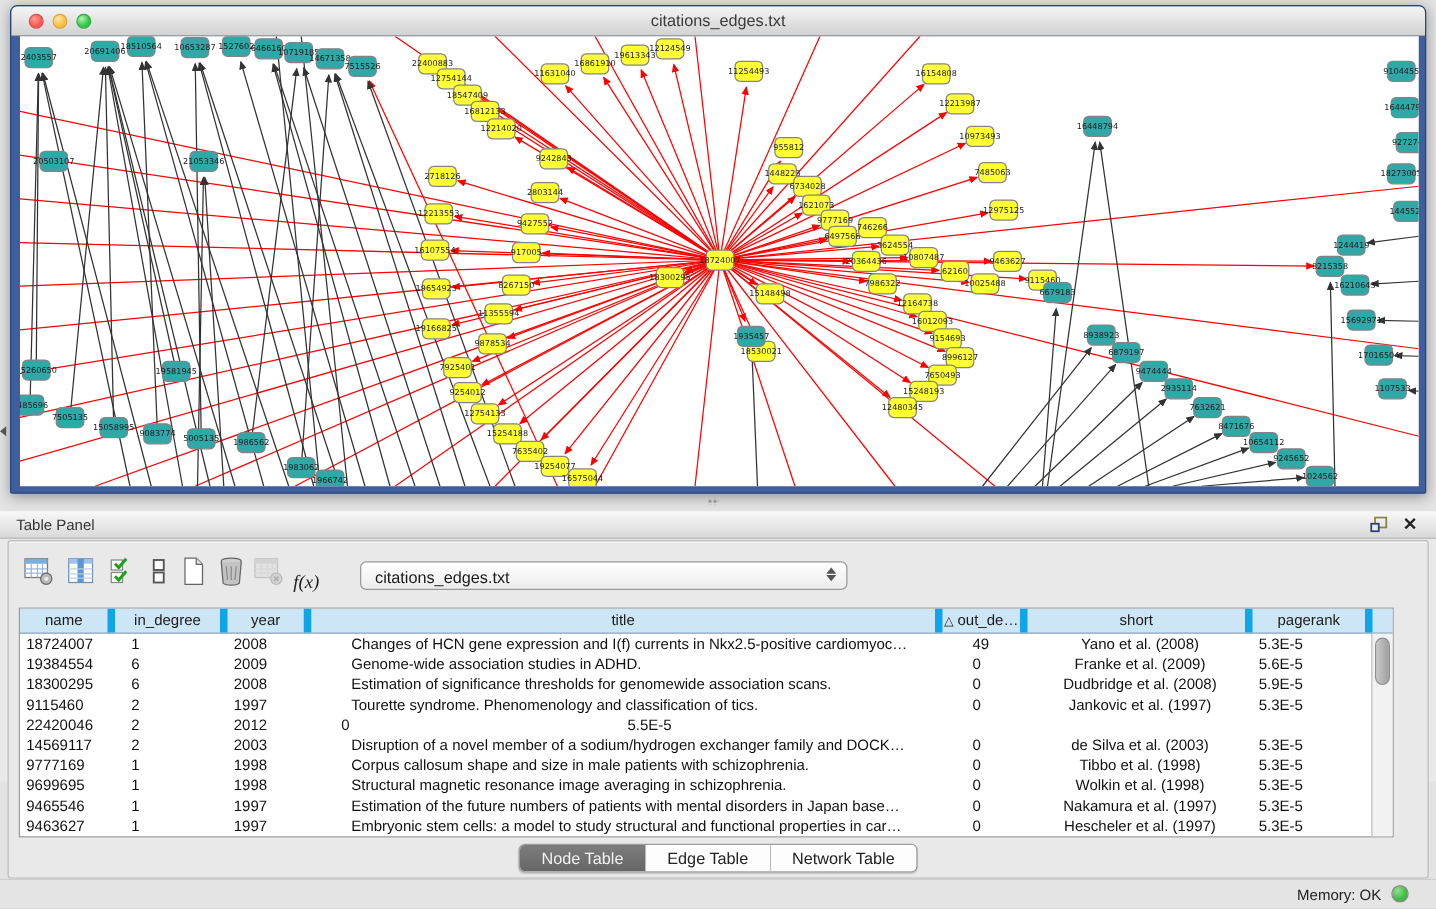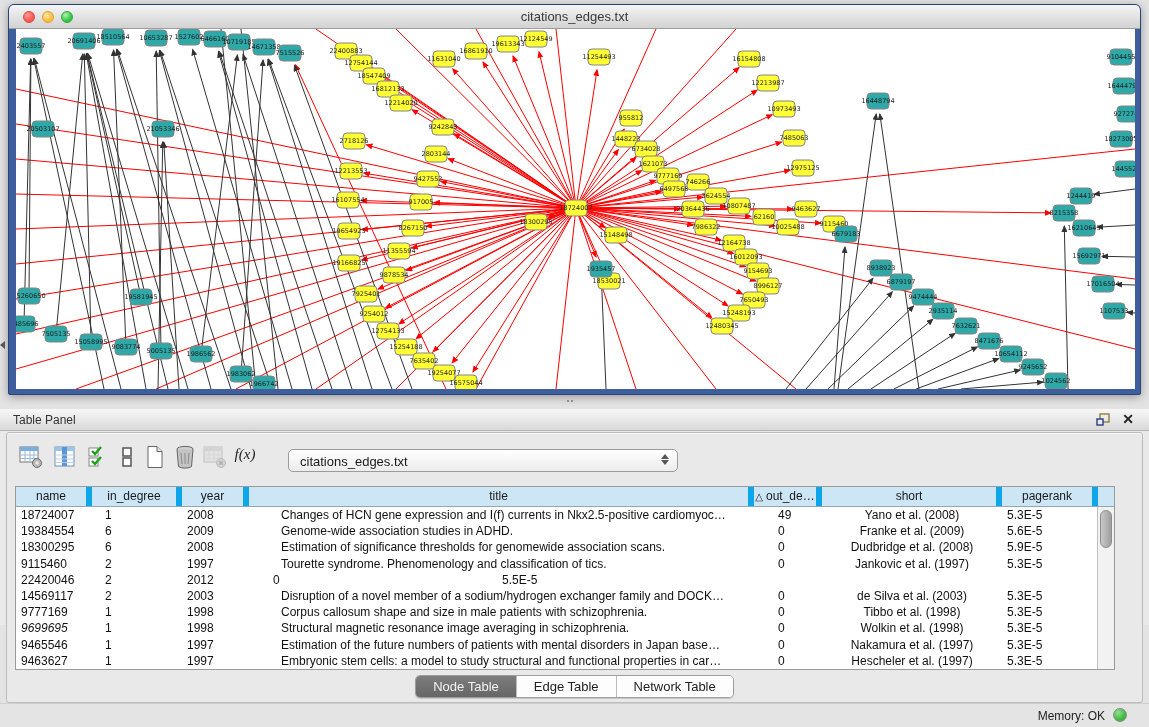--- a/index.html
+++ b/index.html
@@ -727,21 +727,21 @@
     </button>
     <button class="tb-btn" style="left:194px" disabled="">
       <svg width="24" height="24" viewBox="0 0 24 24">
         <rect x="1" y="2" width="18" height="15" fill="#dcdcdc" stroke="#9a9a9a"></rect>
           <rect x="1" y="2" width="18" height="4" fill="#bfbfbf"></rect>
         <path d="M1 10 h18 M1 13.5 h18 M6 6 v11 M11 6 v11 M15 6 v11" stroke="#c9c9c9" fill="none"></path>
         <circle cx="18" cy="18" r="4.5" fill="#bdbdbd" stroke="#8c8c8c"></circle>
         <path d="M16.2 16.2 l3.6 3.6 M19.8 16.2 l-3.6 3.6" stroke="#777" stroke-width="1.4"></path>
       </svg>
     </button>
-    <button class="tb-btn" id="fx-btn" style="left:224px; top:7px">
+    <button class="tb-btn" id="fx-btn" style="left:224px; top:19px">
       <span>f(x)</span>
     </button>
 
     <div id="table-combo">
       <span id="combo-value">citations_edges.txt</span>
       <span id="combo-arrows">
           <span class="up"></span>
           <span class="down"></span>
         </span>
     </div>
@@ -813,21 +813,21 @@
           <div class="tr">
             <div class="td" style="width: 76px; padding-left: 5px;">9777169</div>
             <div class="td" style="width: 90px; padding-left: 13px;">1</div>
             <div class="td" style="width: 67px; padding-left: 5px;">1998</div>
             <div class="td" style="width: 505px; padding-left: 32px;">Corpus callosum shape and size in male patients with schizophrenia.</div>
             <div class="td" style="width: 68px; padding-left: 24px;">0</div>
             <div class="td" style="width: 180px; text-align: center;">Tibbo et al. (1998)</div>
             <div class="td" style="width: 96px; padding-left: 5px;">5.3E-5</div>
           </div>
           <div class="tr">
-            <div class="td" style="width: 76px; padding-left: 5px; font-style: italic;">9699695</div>
+            <div class="td" style="width: 76px; padding-left: 5px;">9699695</div>
             <div class="td" style="width: 90px; padding-left: 13px;">1</div>
             <div class="td" style="width: 67px; padding-left: 5px;">1998</div>
             <div class="td" style="width: 505px; padding-left: 32px;">Structural magnetic resonance image averaging in schizophrenia.</div>
             <div class="td" style="width: 68px; padding-left: 24px;">0</div>
             <div class="td" style="width: 180px; text-align: center;">Wolkin et al. (1998)</div>
             <div class="td" style="width: 96px; padding-left: 5px;">5.3E-5</div>
           </div>
           <div class="tr">
             <div class="td" style="width: 76px; padding-left: 5px;">9465546</div>
             <div class="td" style="width: 90px; padding-left: 13px;">1</div>

